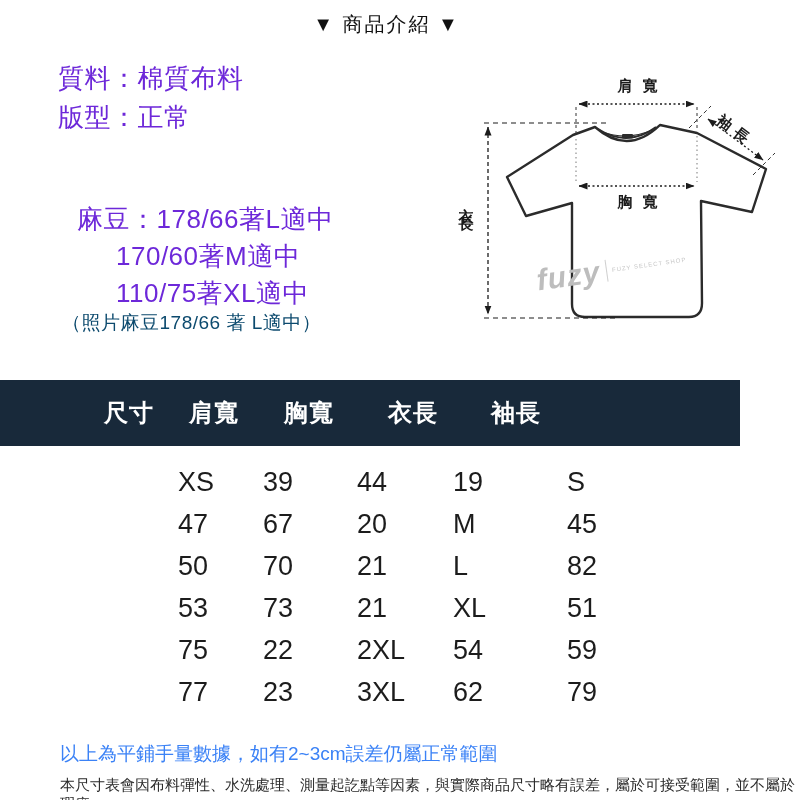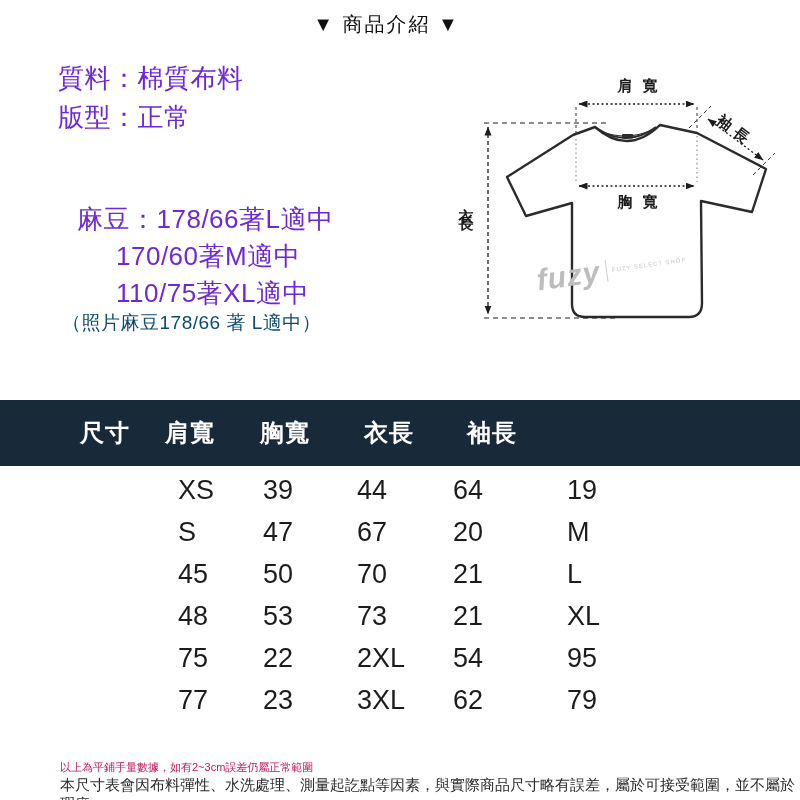--- a/index.html
+++ b/index.html
@@ -39,34 +39,34 @@
     position:absolute;left:96px;top:198px;transform:rotate(-8deg);
     display:flex;align-items:center;color:#bdbdbd;
   }
   .wm-brand{font-size:30px;font-weight:700;font-style:italic;letter-spacing:1px;}
   .wm-div{width:1px;height:22px;background:#d0d0d0;margin:0 5px 0 6px;}
   .wm-sub{font-size:6px;letter-spacing:1px;color:#c7c7c7;line-height:8px;}
   .wm-sub .wm-bar{width:34px;height:3px;background:#e3e3e3;margin-top:2px;}
 
   
   .table-header{
-    top:400px;left:0;width:800px;height:66px;background:#18293a;
+    top:380px;left:0;width:740px;height:66px;background:#18293a;
     display:grid;grid-template-columns:85px 95px 104px 103px 1fr;
-    align-items:center;padding-left:80px;box-sizing:border-box;
+    align-items:center;padding-left:104px;box-sizing:border-box;
     color:#ffffff;font-size:24px;font-weight:600;letter-spacing:1px;
   }
   .table-body{
     top:461px;left:178px;width:622px;
     display:grid;grid-template-columns:85px 94px 96px 114px 1fr;
     grid-auto-rows:42px;align-items:center;
-    font-size:27px;color:#1c1c1c;margin-top:8px;
+    font-size:27px;color:#1c1c1c;
   }
 
   
-  .note1{top:760px;left:60px;font-size:11px;color:#be185d;}
+  .note1{top:741px;left:60px;font-size:19px;color:#3b82f6;}
   .note2{top:776px;left:60px;font-size:15px;color:#2a2a2a;}
 </style>
 </head>
 <body>
 
 <div class="abs page-title">▼ 商品介紹 ▼</div>
 
 <div class="abs info material">質料：棉質布料</div>
 <div class="abs info fit">版型：正常</div>
 <div class="abs info model-row1"><span>麻豆：</span><span>178/66著L適中</span></div>
@@ -129,47 +129,47 @@
   <span>肩寬</span>
   <span>胸寬</span>
   <span>衣長</span>
   <span>袖長</span>
 </div>
 
 <div class="abs table-body">
   <span>XS</span>
   <span>39</span>
   <span>44</span>
-  <span>64</span>
   <span>19</span>
 
   <span>S</span>
   <span>47</span>
   <span>67</span>
   <span>20</span>
 
   <span>M</span>
   <span>45</span>
   <span>50</span>
   <span>70</span>
   <span>21</span>
 
   <span>L</span>
-  <span>48</span>
+  <span>82</span>
   <span>53</span>
   <span>73</span>
   <span>21</span>
 
   <span>XL</span>
+  <span>51</span>
   <span>75</span>
   <span>22</span>
 
   <span>2XL</span>
   <span>54</span>
-  <span>95</span>
+  <span>59</span>
   <span>77</span>
   <span>23</span>
 
   <span>3XL</span>
   <span>62</span>
   <span>79</span>
 </div>
 
 <div class="abs note1">以上為平鋪手量數據，如有2~3cm誤差仍屬正常範圍</div>
 <div class="abs note2">本尺寸表會因布料彈性、水洗處理、測量起訖點等因素，與實際商品尺寸略有誤差，屬於可接受範圍，並不屬於瑕疵。</div>

